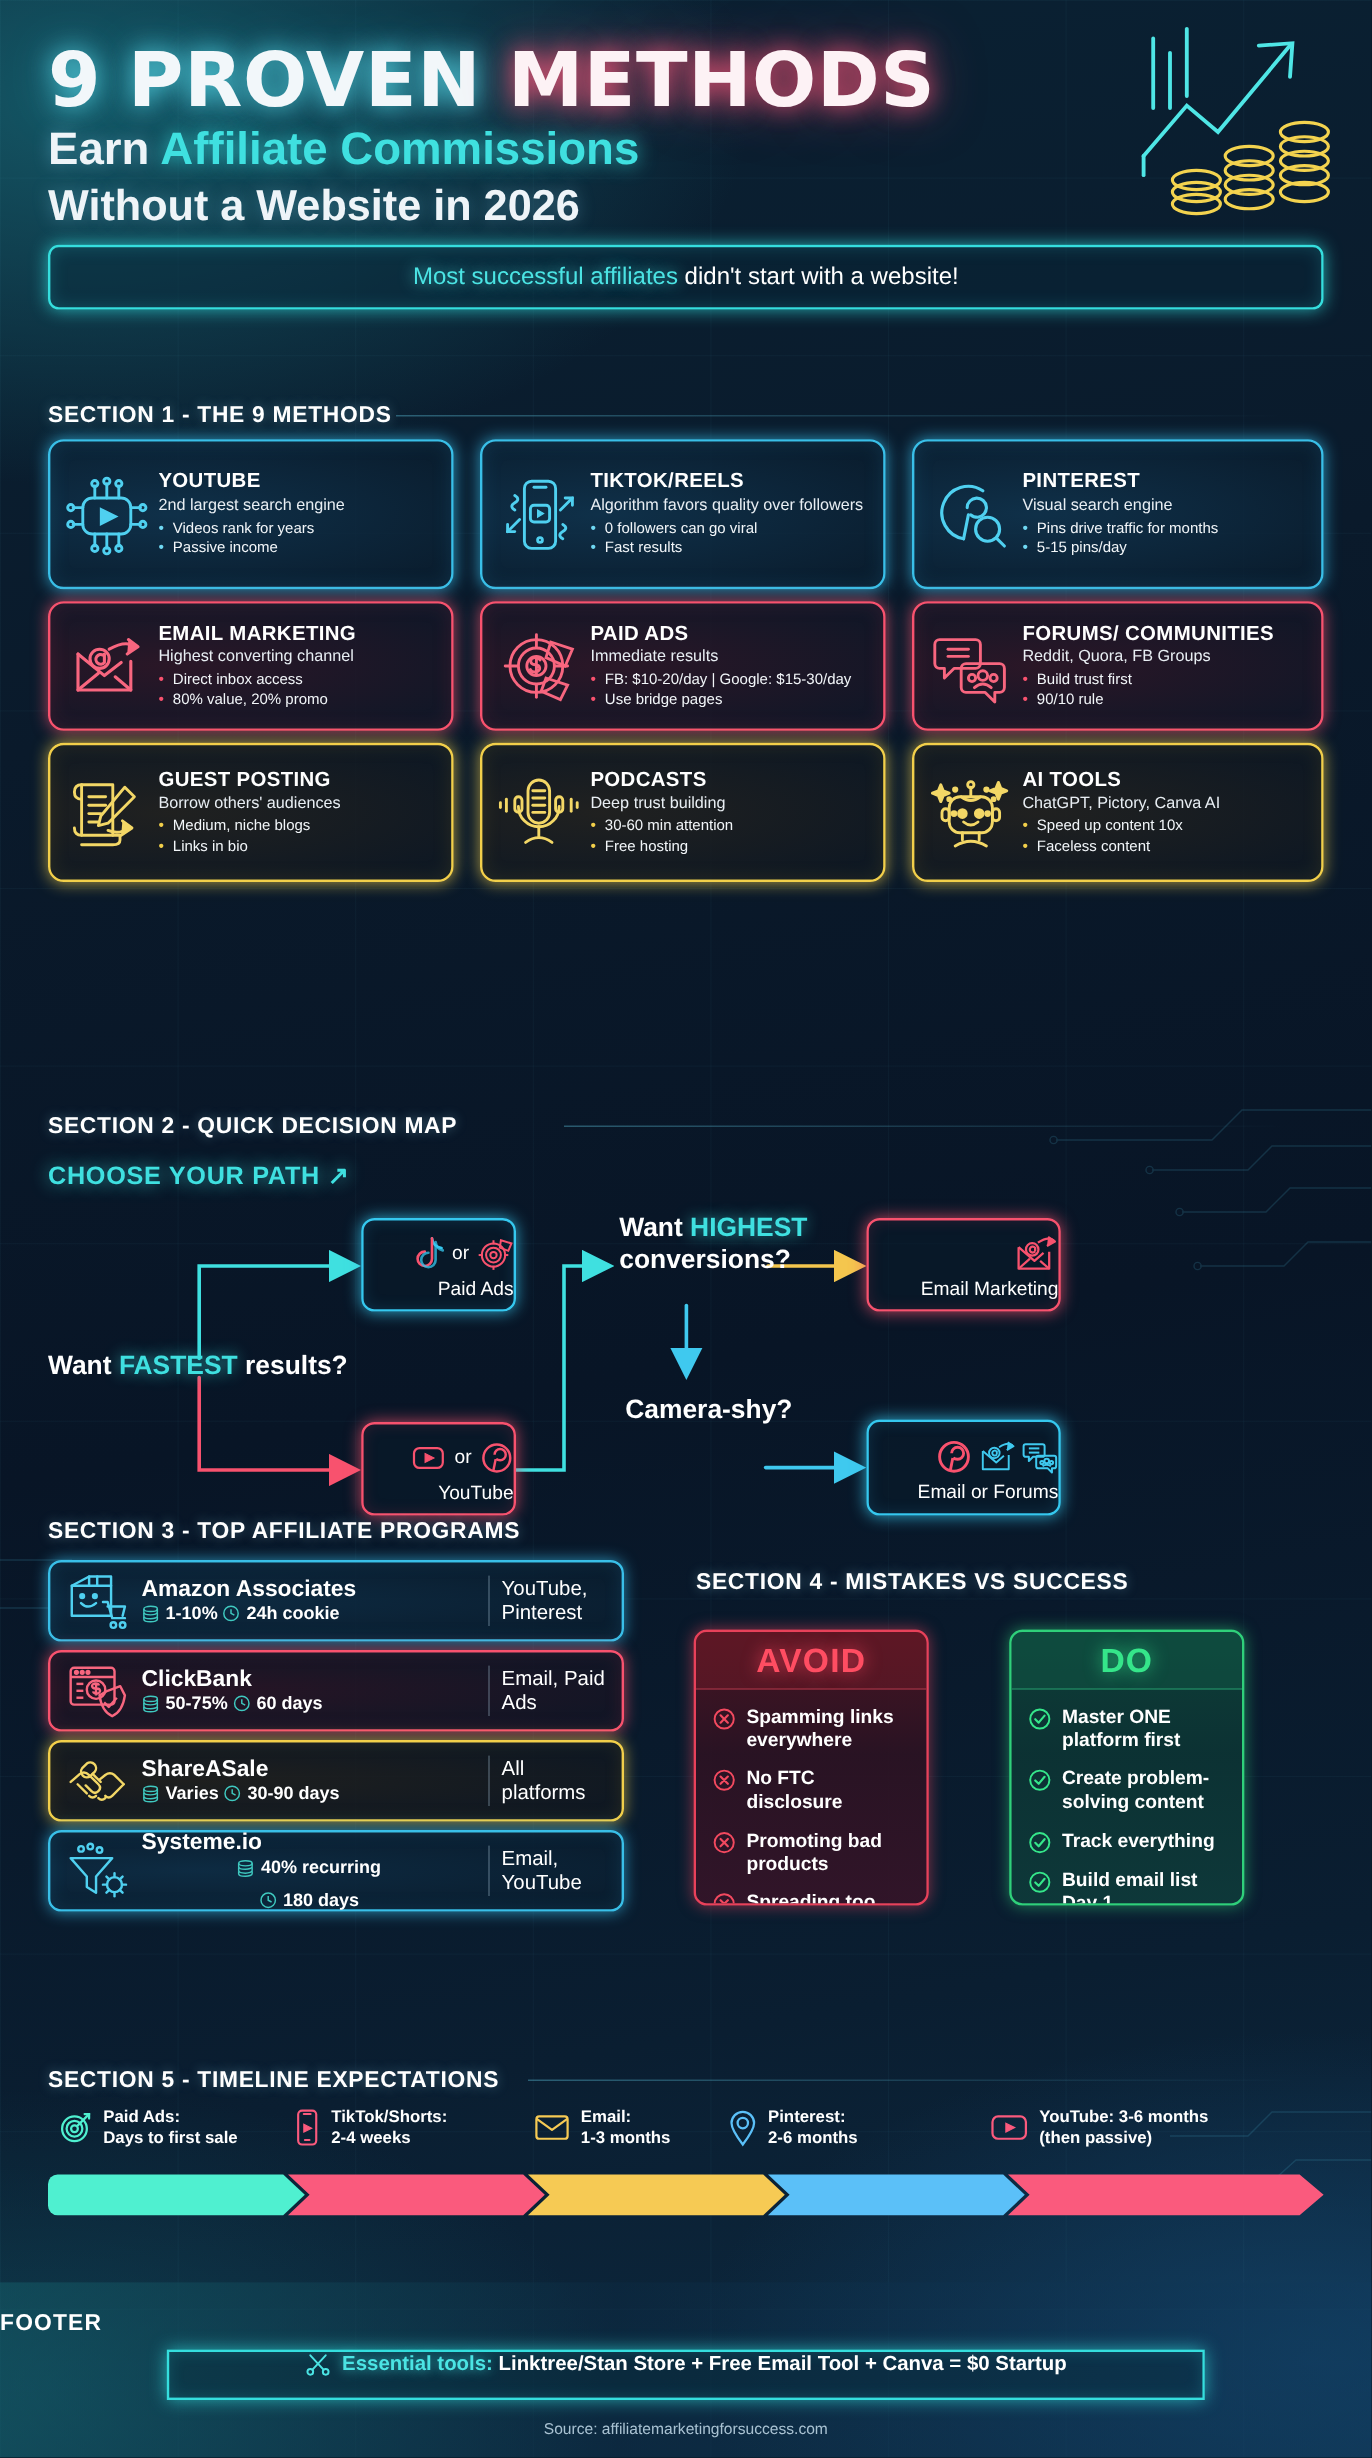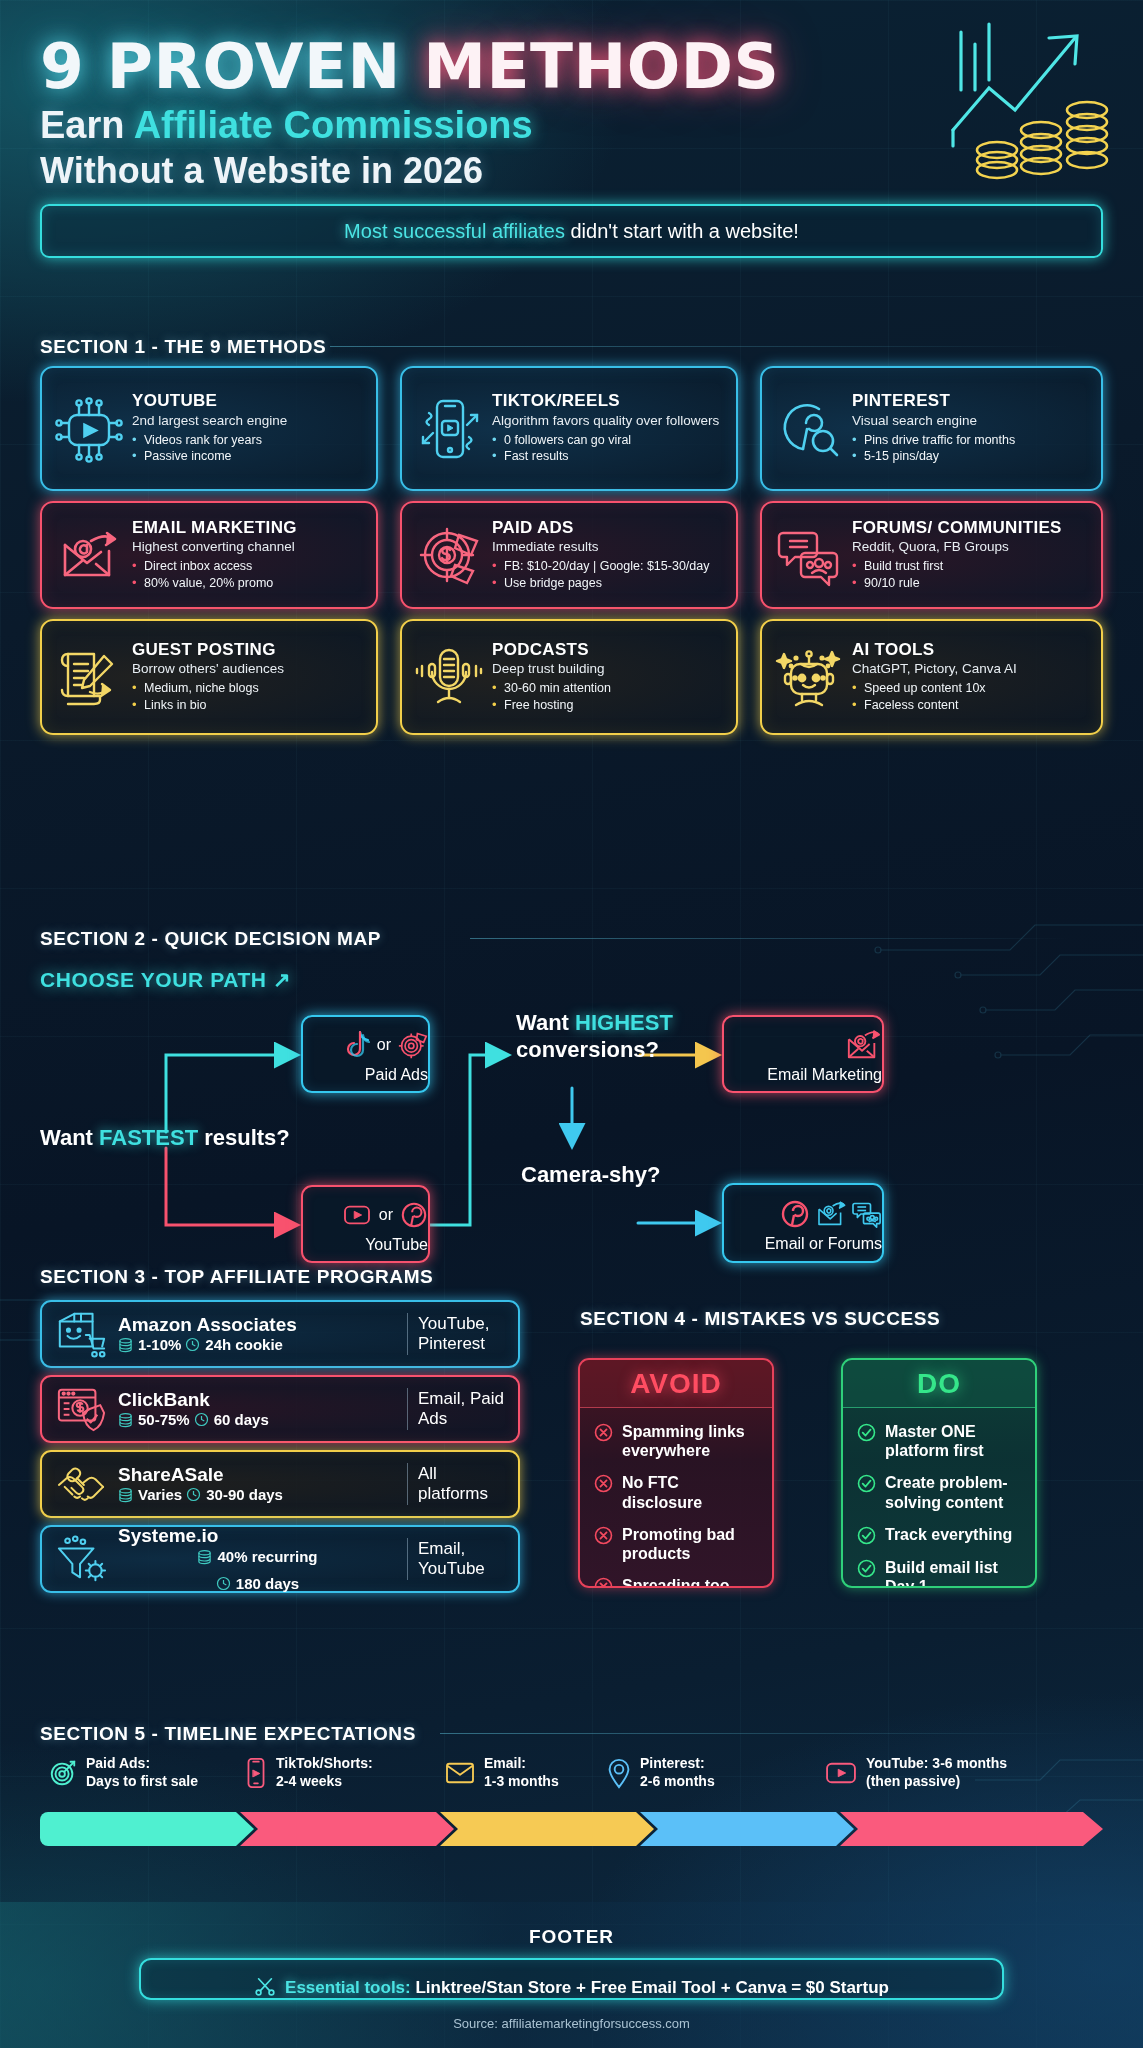--- a/index.html
+++ b/index.html
@@ -145,26 +145,26 @@
 
   
   .tl-items{position:absolute;left:40px;top:1755px;width:1063px;height:48px;}
   .tl-item{position:absolute;display:flex;align-items:center;gap:8px;}
   .tl-item .tll{font-size:14px;font-weight:bold;color:#fff;line-height:1.25;white-space:nowrap;}
   .tl-bar{position:absolute;left:40px;top:1812px;width:1063px;height:34px;display:flex;}
 
   
   .footer-band{position:absolute;left:0;top:1902px;width:1143px;height:146px;
     background:linear-gradient(90deg, rgba(20,92,104,.55) 0%, rgba(12,42,66,.5) 45%, rgba(16,58,92,.55) 100%);}
-  .footer-title{position:absolute;left:0;top:1926px;width:1143px;text-align:center;
+  .footer-title{position:absolute;left:0;top:1926px;width:1143px;text-align:left;
     font-size:19px;font-weight:bold;letter-spacing:1px;color:#fff;}
   .footer-pill{position:absolute;left:139px;top:1958px;width:865px;height:42px;
-    border:2px solid #35dede;border-radius:12px;background:rgba(8,44,60,.45);
+    border:2px solid #35dede;border-radius:0;background:rgba(8,44,60,.45);
     box-shadow:0 0 14px rgba(50,220,220,.7),inset 0 0 12px rgba(40,200,210,.2);
-    display:flex;align-items:flex-end;justify-content:center;gap:9px;}
+    display:flex;align-items:flex-start;justify-content:center;gap:9px;}
   .footer-pill .ft{font-size:17px;font-weight:bold;color:#fff;white-space:nowrap;}
   .footer-pill .ft .cy{color:#4be4e4;text-shadow:0 0 10px rgba(70,230,230,.8);}
   .source{position:absolute;left:0;top:2016px;width:1143px;text-align:center;
     font-size:13px;color:#a9c2d2;}
   svg{display:block;overflow:visible;}
 </style>
 </head>
 <body>
 
 <div class="page">

